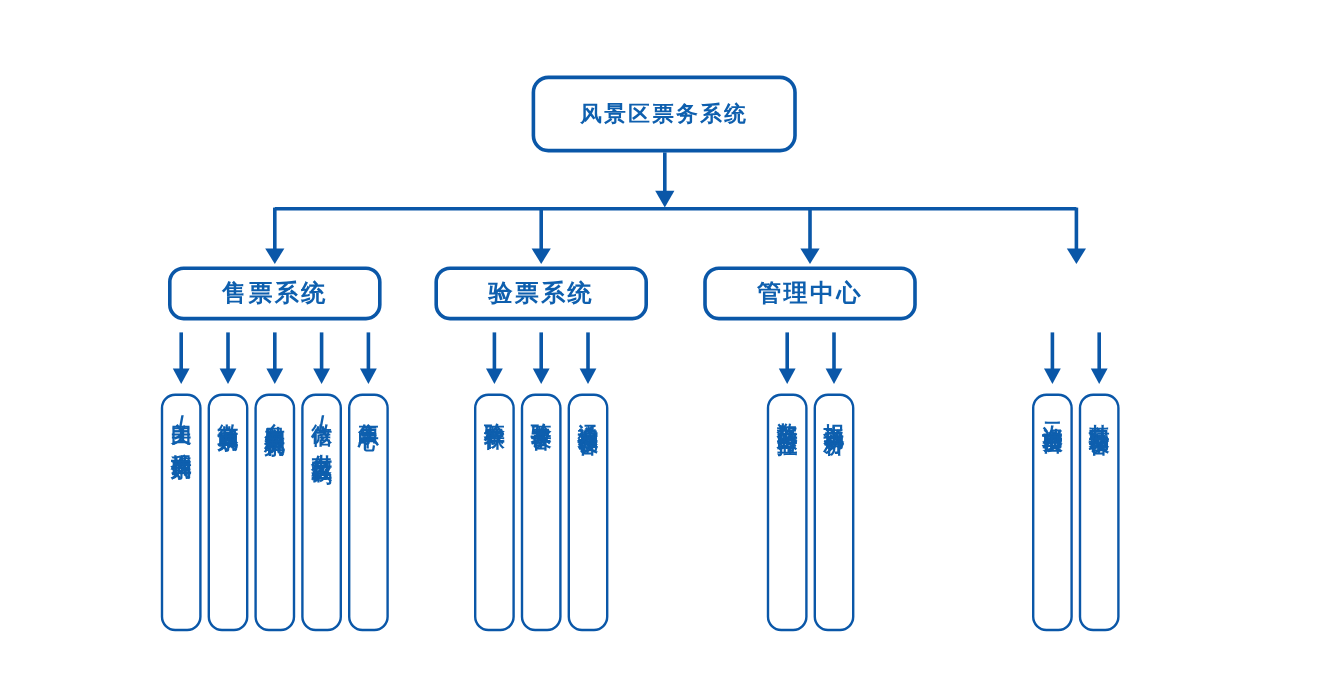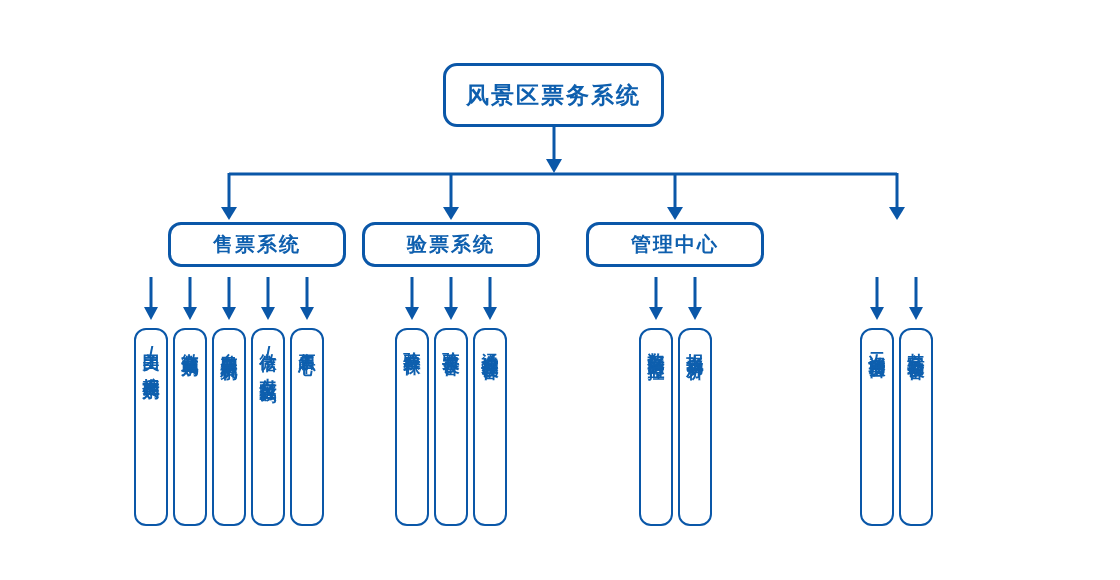--- a/index.html
+++ b/index.html
@@ -39,31 +39,31 @@
     align-items: center;
     justify-content: center;
     color: var(--text);
     font-weight: 700;
   }
   .root-node {
     left: 443px; top: 63px;
     width: 221px; height: 64px;
     border-width: 3.5px;
     border-radius: 14px;
-    font-size: 23px;
+    font-size: 18px;
     letter-spacing: 2px;
   }
   .group-node {
     top: 222px;
     width: 178px; height: 45px;
     border-radius: 13px;
     font-size: 20px;
     letter-spacing: 2px;
   }
-  .g0 { left: 140px; margin-left: 28px; }
+  .g0 { left: 140px; }
   .g1 { left: 362px; }
   .g2 { left: 586px; }
   .g3 { left: 808px; }
 
   .child-node {
     position: absolute;
     top: 328px;
     width: 34px; height: 198px;
     background: #fff;
     border: 2.5px solid var(--line);

